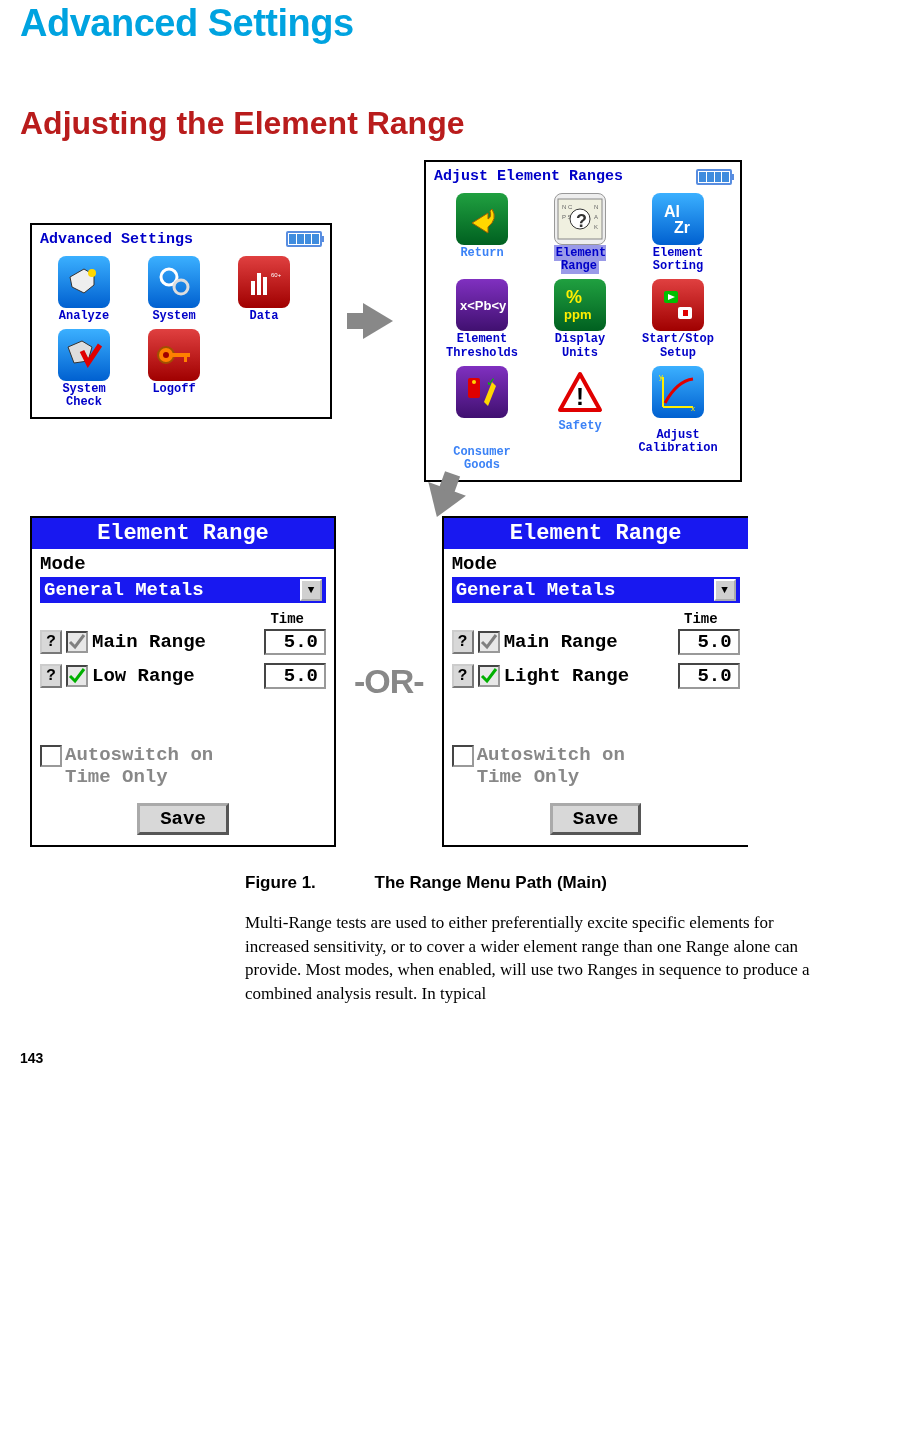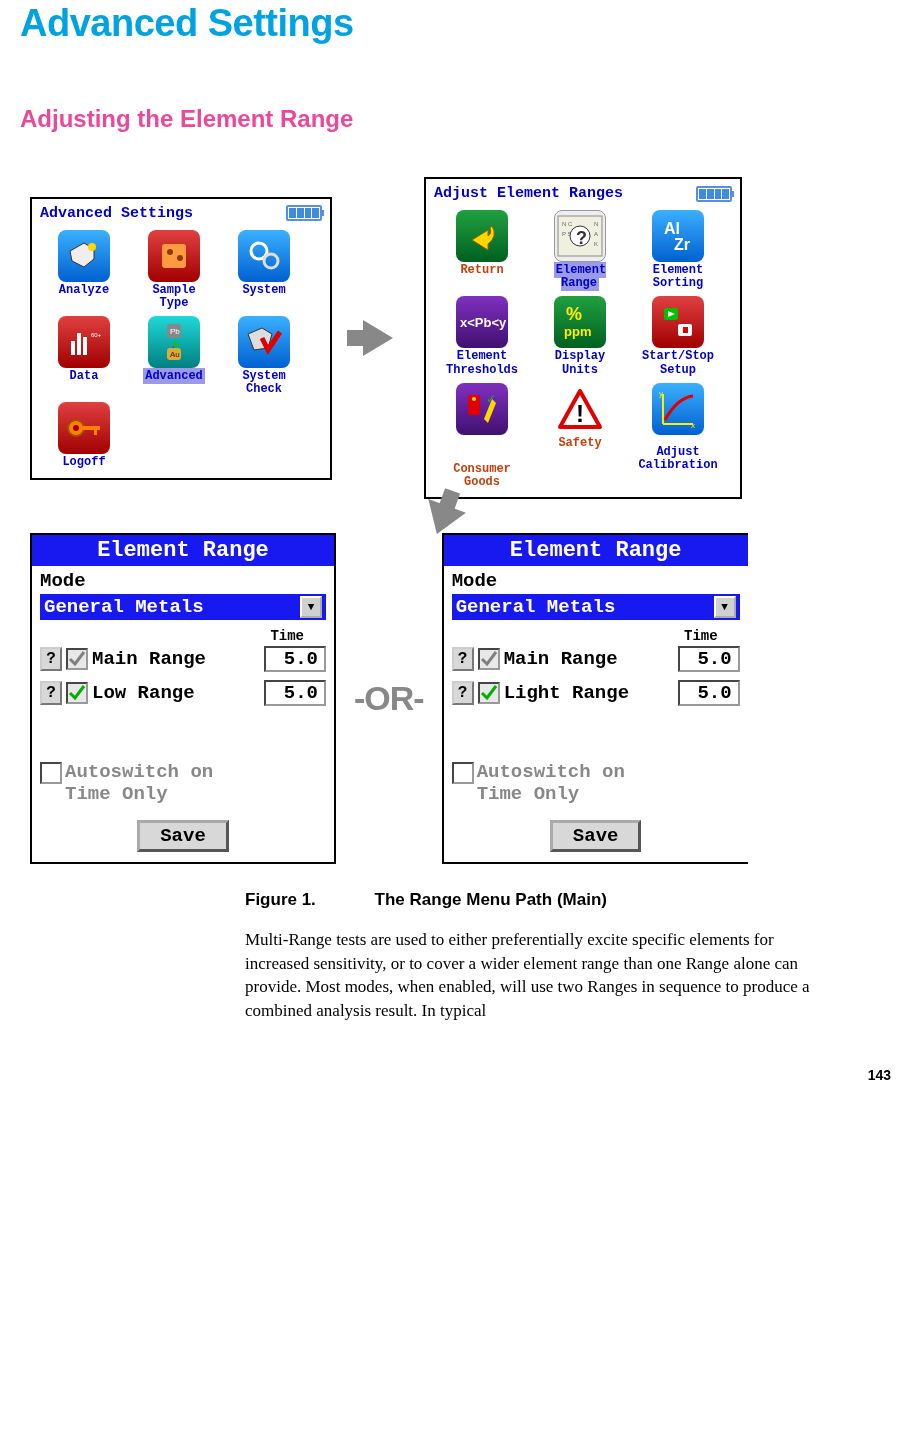--- a/index.html
+++ b/index.html
@@ -12,26 +12,26 @@
   }
   .page-title {
     color: #00A3E0;
     font-size: 38px;
     font-weight: bold;
     font-family: "Arial Narrow", Arial, sans-serif;
     letter-spacing: -0.5px;
     margin-top: 2px;
   }
   .section-title {
-    color: #ec4899;
-    font-size: 24px;
+    color: #b91c1c;
+    font-size: 32px;
     font-weight: bold;
     font-family: "Arial Narrow", Arial, sans-serif;
     margin-top: 60px;
-    margin-bottom: 44px;
+    margin-bottom: 18px;
   }
   .figure-area { margin-left: 10px; }
   .row1 { display: flex; align-items: center; gap: 18px; }
   .row2 { display: flex; align-items: center; gap: 18px; margin-top: -8px; }
   .panel {
     border: 2px solid #000;
     background: #fff;
     padding: 6px 8px 8px 8px;
   }
   .panel-hdr {
@@ -78,21 +78,21 @@
     justify-content: center;
     position: relative;
   }
   .icon-lbl {
     font-family: "Courier New", monospace;
     font-weight: bold;
     font-size: 12px;
     color: #0000C8;
     line-height: 1.1;
   }
-  .lbl-red { color: #c2410c; }
+  .lbl-red { color: #3b82f6; }
   .highlight { background: #9A9AE8; padding: 1px 2px; }
   .arrow-right {
     width: 0; height: 0;
     border-top: 18px solid transparent;
     border-bottom: 18px solid transparent;
     border-left: 30px solid #888;
     position: relative;
   }
   .arrow-right::before {
     content: "";
@@ -198,21 +198,21 @@
   }
   .caption .fig .num { margin-right: 54px; }
   .caption .body {
     font-family: Georgia, "Times New Roman", serif;
     font-size: 17px;
     line-height: 1.4;
     margin-top: 18px;
     max-width: 590px;
   }
   .pagenum {
-    text-align: right;
+    text-align: left;
     font-family: "Arial Narrow", Arial, sans-serif;
     font-weight: bold;
     font-size: 14px;
     margin-top: 44px;
     margin-right: -12px;
   }
 </style>
 </head>
 <body>
 
@@ -235,64 +235,40 @@
       </div>
       <div class="icon-grid">
         <div class="icon-cell">
           <div class="icon-box" style="background:linear-gradient(#3BB0FF,#0060D0);">
             <svg width="40" height="34" viewBox="0 0 40 34">
                 <path d="M6 12 L20 4 L30 10 L30 20 L20 28 L8 22 Z" fill="#EEE" stroke="#333" stroke-width="1"></path>
                 <circle cx="28" cy="8" r="4" fill="#FFD700"></circle>
               </svg>
           </div>
           <div class="icon-lbl">Analyze</div>
-        </div>
-        <div class="icon-cell">
-          <div class="icon-box" style="background:linear-gradient(#E04040,#A00000);">
-            <svg width="36" height="36" viewBox="0 0 36 36">
-                <rect x="6" y="6" width="24" height="24" rx="3" fill="#FF9A40"></rect>
-                <circle cx="14" cy="14" r="3" fill="#8B3A00"></circle>
-                <circle cx="24" cy="20" r="3" fill="#8B3A00"></circle>
-              </svg>
-          </div>
-          <div class="icon-lbl" style="white-space:pre;">Sample
-Type</div>
         </div>
         <div class="icon-cell">
           <div class="icon-box" style="background:linear-gradient(#3BB0FF,#0060D0);">
             <svg width="38" height="38" viewBox="0 0 38 38">
                 <circle cx="14" cy="14" r="8" fill="none" stroke="#FFF" stroke-width="3"></circle>
                 <circle cx="26" cy="24" r="7" fill="none" stroke="#DDD" stroke-width="3"></circle>
               </svg>
           </div>
           <div class="icon-lbl">System</div>
         </div>
         <div class="icon-cell">
           <div class="icon-box" style="background:linear-gradient(#E04040,#A00000);">
             <svg width="38" height="38" viewBox="0 0 38 38">
                 <rect x="6" y="18" width="4" height="14" fill="#FFF"></rect>
                 <rect x="12" y="10" width="4" height="22" fill="#FFF"></rect>
                 <rect x="18" y="14" width="4" height="18" fill="#FFF"></rect>
                 <text x="26" y="14" fill="#FFF" font-size="6">60+</text>
               </svg>
           </div>
           <div class="icon-lbl">Data</div>
-        </div>
-        <div class="icon-cell">
-          <div class="icon-box" style="background:linear-gradient(#20D8D8,#008080);">
-            <svg width="30" height="40" viewBox="0 0 30 40">
-                <rect x="8" y="2" width="14" height="14" rx="3" fill="#888"></rect>
-                <text x="11" y="12" fill="#FFF" font-size="8">Pb</text>
-                <path d="M15 18 L20 24 L15 24 Z" fill="#0C0"></path>
-                <path d="M15 24 L10 30 L15 30 Z" fill="#E00"></path>
-                <rect x="8" y="26" width="14" height="12" rx="3" fill="#D4AF37"></rect>
-                <text x="11" y="35" fill="#600" font-size="8">Au</text>
-              </svg>
-          </div>
-          <div class="icon-lbl"><span class="highlight">Advanced</span></div>
         </div>
         <div class="icon-cell">
           <div class="icon-box" style="background:linear-gradient(#3BB0FF,#0060D0);">
             <svg width="40" height="36" viewBox="0 0 40 36">
                 <path d="M4 10 L18 4 L28 10 L24 24 L10 26 Z" fill="#DDD" stroke="#333"></path>
                 <path d="M18 14 L24 26 L36 8" stroke="#E00000" stroke-width="5" fill="none"></path>
               </svg>
           </div>
           <div class="icon-lbl" style="white-space:pre;">System
 Check</div>

